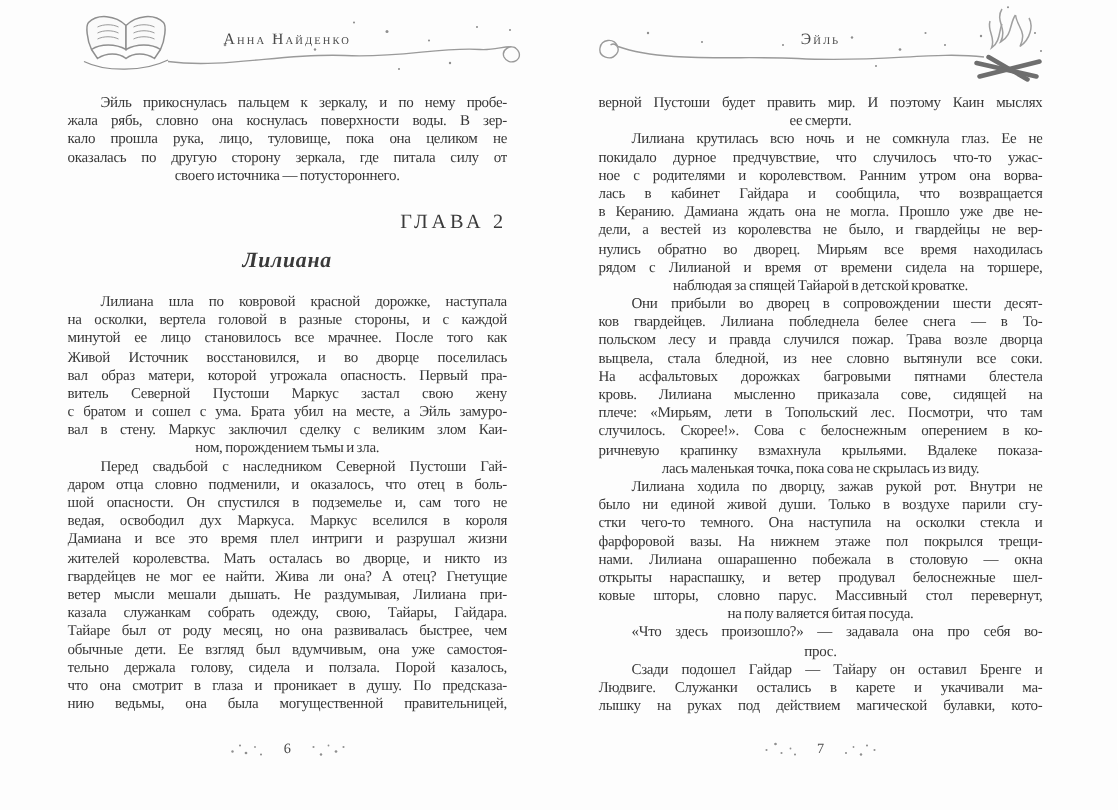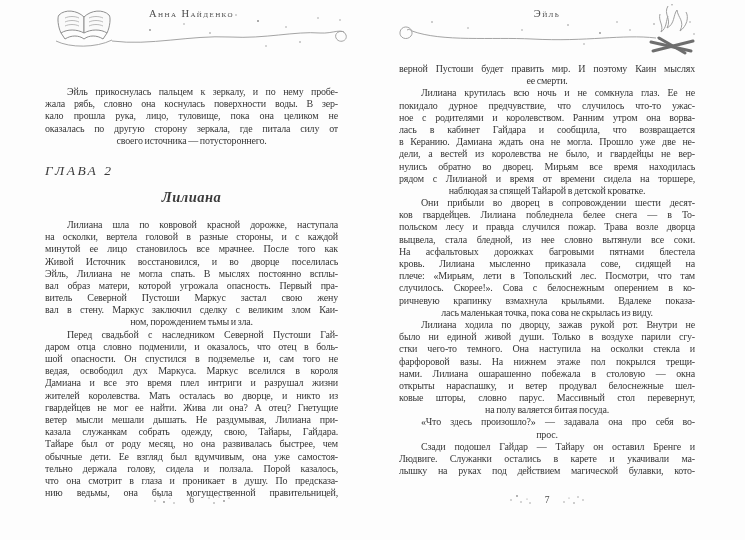--- a/index.html
+++ b/index.html
@@ -8,43 +8,43 @@
     font-family:"Liberation Serif","DejaVu Serif",serif;color:#383838;
     overflow:hidden;
   }
   .page{position:absolute;top:0;height:540px;}
   .page.left{left:0;width:372px;}
   .page.right{left:372px;width:373px;}
 
   .page-header{position:absolute;top:0;left:0;right:0;height:58px;}
   .flourish{position:absolute;top:0;left:0;}
   .running-title{
-    position:absolute;top:8px;text-align:center;
+    position:absolute;top:21px;text-align:center;
     font-variant:small-caps;font-size:10.5px;letter-spacing:1.4px;color:#4a4a4a;
   }
   .left .running-title{left:45px;width:293px;}
   .right .running-title{left:27px;width:296px;}
 
   .page-body{position:absolute;top:63px;}
-  .left .page-body{left:45px;width:293px;margin-top:23px;}
+  .left .page-body{left:45px;width:293px;}
   .right .page-body{left:27px;width:296px;}
 
   .pline{
     height:12.2px;line-height:12.2px;font-size:10px;
     text-align:justify;overflow:hidden;
     letter-spacing:-0.2px;word-spacing:-0.5px;
   }
   .pline::after{content:"";display:inline-block;width:100%;height:0;}
   .pline.noj{text-align:center;}
   .pline.noj::after{content:none;}
   .pline.indent{text-indent:22px;}
 
   .chapter-heading{
-    margin-top:15px;height:17px;line-height:17px;text-align:left;
-    font-size:13.5px;letter-spacing:2.5px;color:#3a3a3a;font-style:italic;
+    margin-top:15px;height:17px;line-height:17px;text-align:right;
+    font-size:13.5px;letter-spacing:2.5px;color:#3a3a3a;
   }
   .section-heading{
     margin-top:9px;margin-bottom:13px;height:18px;line-height:18px;text-align:center;
     font-style:italic;font-size:14.5px;letter-spacing:0.5px;color:#3a3a3a;font-weight:bold;
   }
 
   .page-footer{
     position:absolute;top:493px;display:flex;align-items:center;justify-content:center;gap:12px;
   }
   .left .page-footer{left:45px;width:293px;}
@@ -93,23 +93,23 @@
         <div class="pline">жала рябь, словно она коснулась поверхности воды. В зер-</div>
         <div class="pline">кало прошла рука, лицо, туловище, пока она целиком не</div>
         <div class="pline">оказалась по другую сторону зеркала, где питала силу от</div>
         <div class="pline noj">своего источника — потустороннего.</div>
         <div class="chapter-heading">ГЛАВА 2</div>
         <div class="section-heading">Лилиана</div>
         <div class="pline indent">Лилиана шла по ковровой красной дорожке, наступала</div>
         <div class="pline">на осколки, вертела головой в разные стороны, и с каждой</div>
         <div class="pline">минутой ее лицо становилось все мрачнее. После того как</div>
         <div class="pline">Живой Источник восстановился, и во дворце поселилась</div>
-        <div class="pline">Эйль, Лилиана не могла спать. В мыслях постоянно всплы-</div>
         <div class="pline">вал образ матери, которой угрожала опасность. Первый пра-</div>
         <div class="pline">витель Северной Пустоши Маркус застал свою жену</div>
+        <div class="pline">с братом и сошел с ума. Брата убил на месте, а Эйль замуро-</div>
         <div class="pline">вал в стену. Маркус заключил сделку с великим злом Каи-</div>
         <div class="pline noj">ном, порождением тьмы и зла.</div>
         <div class="pline indent">Перед свадьбой с наследником Северной Пустоши Гай-</div>
         <div class="pline">даром отца словно подменили, и оказалось, что отец в боль-</div>
         <div class="pline">шой опасности. Он спустился в подземелье и, сам того не</div>
         <div class="pline">ведая, освободил дух Маркуса. Маркус вселился в короля</div>
         <div class="pline">Дамиана и все это время плел интриги и разрушал жизни</div>
         <div class="pline">жителей королевства. Мать осталась во дворце, и никто из</div>
         <div class="pline">гвардейцев не мог ее найти. Жива ли она? А отец? Гнетущие</div>
         <div class="pline">ветер мысли мешали дышать. Не раздумывая, Лилиана при-</div>

